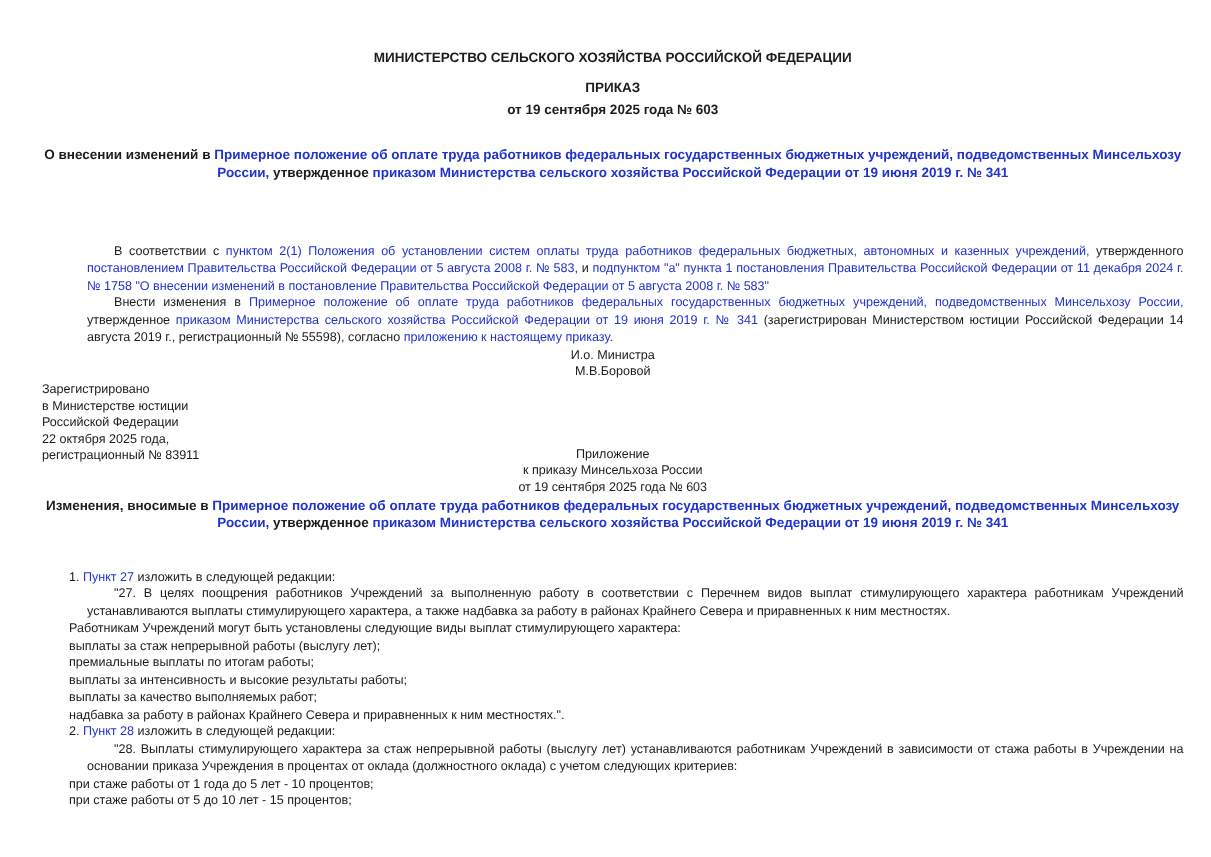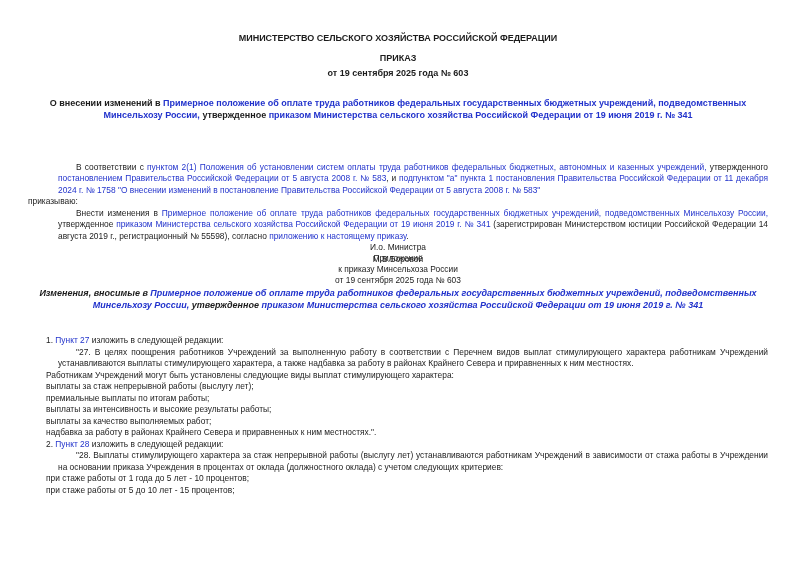--- a/index.html
+++ b/index.html
@@ -4,64 +4,70 @@
 <style>
   * { margin:0; padding:0; box-sizing:border-box; }
   html,body { background:#ffffff; }
   body {
     width:807px; height:571px; overflow:hidden;
     font-family:"Liberation Sans", sans-serif;
     color:#1c1c1c;
   }
   .page {
     width:807px; height:415px;
-    padding:33px 39px 0 28px;
+    padding:33px 18px 0 28px;
     font-size:8.4px; line-height:11.5px;
   }
   .c { text-align:center; }
   .r { text-align:center; }
   .b { font-weight:bold; }
   .just { text-align:justify;margin-left:30px; }
   .ind { text-indent:18px; }
   .link { color:var(--link,#2233cc); cursor:pointer; }
   .b .link { font-weight:bold; }
 
   .doc-ministry { font-size:9px; margin-bottom:8px; }
   .doc-type     { font-size:9px; margin-bottom:4px; }
   .doc-date     { font-size:9px; margin-bottom:17px; }
   .doc-title    { font-size:9px; line-height:12.5px; margin-bottom:40px; }
   .preamble     { }
   .decree-word  { }
   .order-para   { }
   .sig-line     { }
   .regblock     { line-height:11px; margin-top:0; }
   .appendix     { line-height:11px; margin-top:-12px; }
-  .heading2     { font-size:9px; line-height:11.5px; margin-top:2px;font-style:italic; }
+  .heading2     { font-size:9px; line-height:11.5px; margin-top:2px; }
   .amendments   { margin-top:24px; }
   .amend        { text-indent:18px; }
 </style>
 </head>
 <body>
 
 <div class="page">
 
   <div class="c b doc-ministry">МИНИСТЕРСТВО СЕЛЬСКОГО ХОЗЯЙСТВА РОССИЙСКОЙ ФЕДЕРАЦИИ</div>
   <div class="c b doc-type">ПРИКАЗ</div>
   <div class="c b doc-date">от 19 сентября 2025 года № 603</div>
 
   <div class="c b doc-title"><span>О внесении изменений в </span><span class="link">Примерное положение об оплате труда работников федеральных государственных бюджетных учреждений, подведомственных Минсельхозу России,</span><span> утвержденное </span><span class="link">приказом Министерства сельского хозяйства Российской Федерации от 19 июня 2019 г. № 341</span></div>
 
   <div class="just ind preamble"><span>В соответствии с </span><span class="link">пунктом 2(1) Положения об установлении систем оплаты труда работников федеральных бюджетных, автономных и казенных учреждений,</span><span> утвержденного </span><span class="link">постановлением Правительства Российской Федерации от 5 августа 2008 г. № 583</span><span>, и </span><span class="link">подпунктом "а" пункта 1 постановления Правительства Российской Федерации от 11 декабря 2024 г. № 1758 "О внесении изменений в постановление Правительства Российской Федерации от 5 августа 2008 г. № 583"</span></div>
-  <div class="decree-word">приказываю:</div>
 
   <div class="just ind order-para"><span>Внести изменения в </span><span class="link">Примерное положение об оплате труда работников федеральных государственных бюджетных учреждений, подведомственных Минсельхозу России,</span><span> утвержденное </span><span class="link">приказом Министерства сельского хозяйства Российской Федерации от 19 июня 2019 г. № 341</span><span> (зарегистрирован Министерством юстиции Российской Федерации 14 августа 2019 г., регистрационный № 55598), согласно </span><span class="link">приложению к настоящему приказу</span><span>.</span></div>
 
   <div class="r sig-line">И.о. Министра</div>
   <div class="r sig-line">М.В.Боровой</div>
 
+  <div class="regblock">
+    <div>Зарегистрировано</div>
+    <div>в Министерстве юстиции</div>
+    <div>Российской Федерации</div>
+    <div>22 октября 2025 года,</div>
+    <div>регистрационный № 83911</div>
+  </div>
 
   <div class="r appendix">
     <div>Приложение</div>
     <div>к приказу Минсельхоза России</div>
     <div>от 19 сентября 2025 года № 603</div>
   </div>
 
   <div class="c b heading2"><span>Изменения, вносимые в </span><span class="link">Примерное положение об оплате труда работников федеральных государственных бюджетных учреждений, подведомственных Минсельхозу России,</span><span> утвержденное </span><span class="link">приказом Министерства сельского хозяйства Российской Федерации от 19 июня 2019 г. № 341</span></div>
 
   <div class="amendments">

